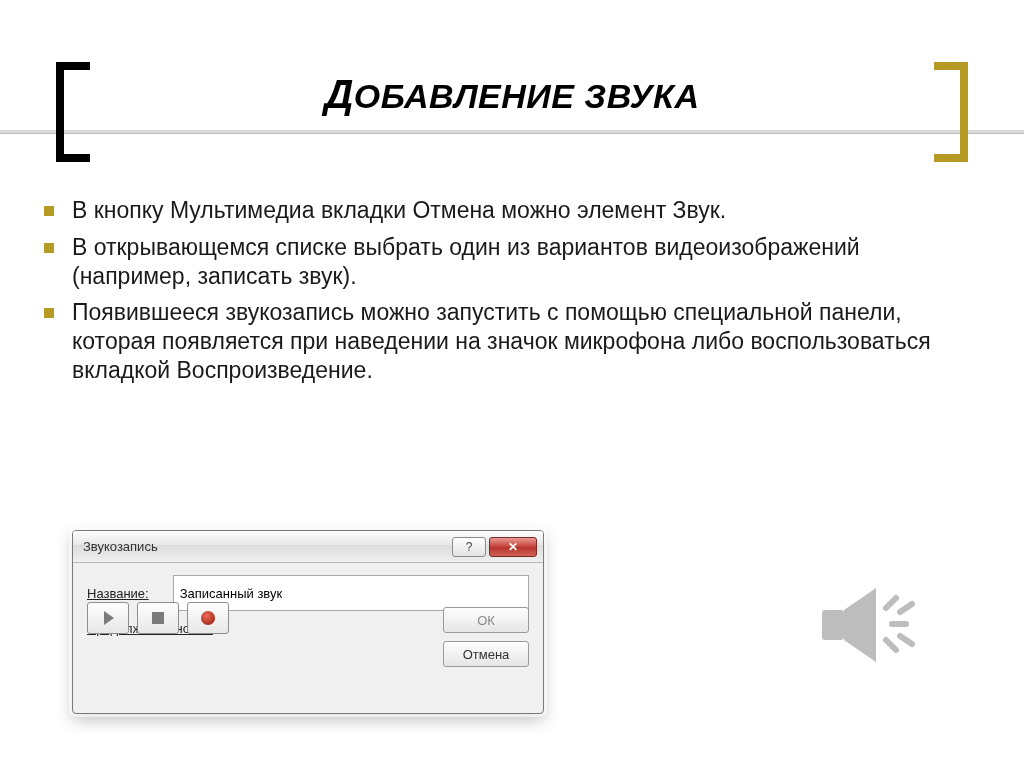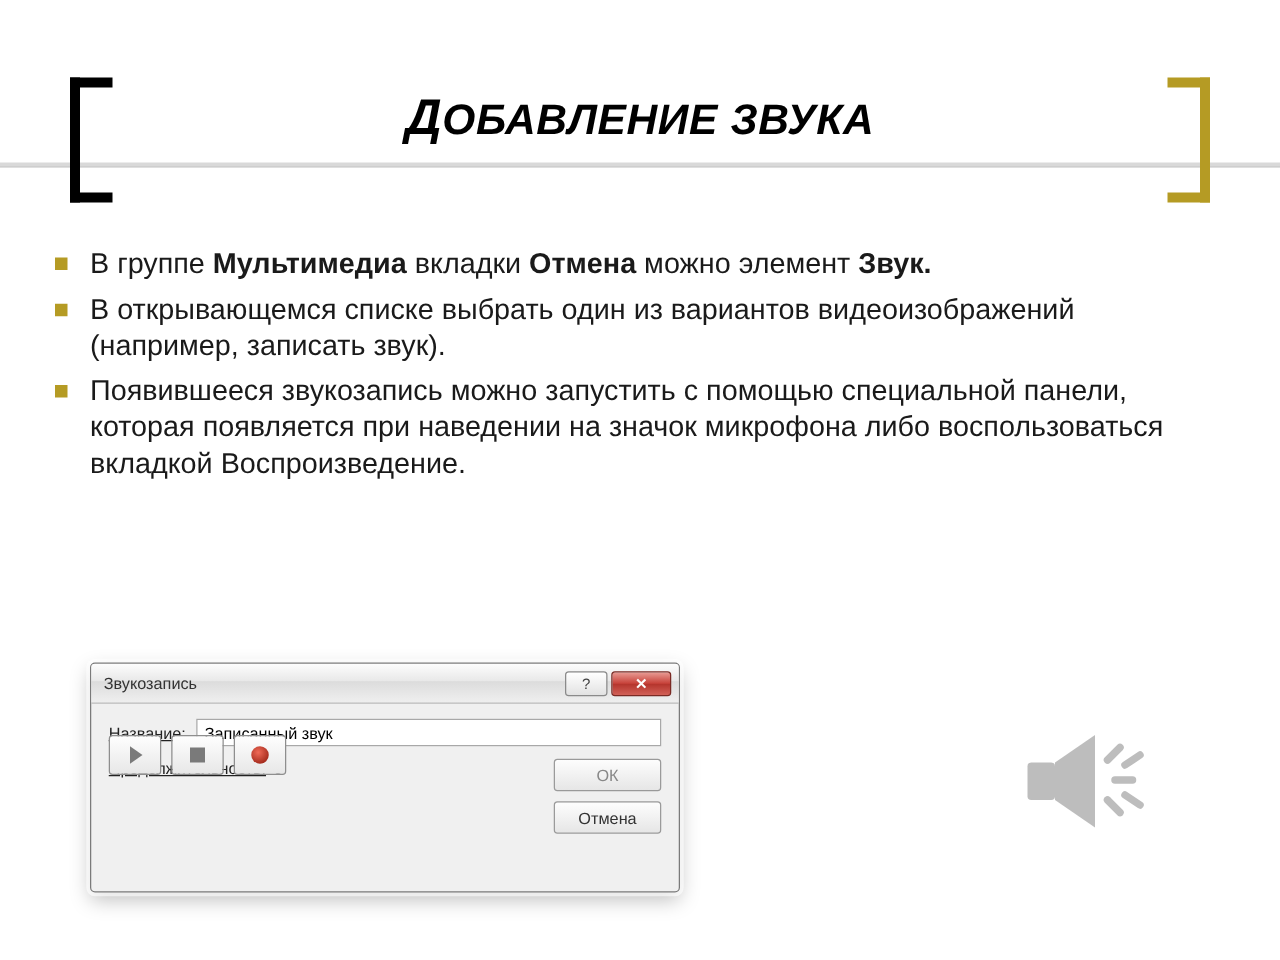--- a/index.html
+++ b/index.html
@@ -71,21 +71,21 @@
   }
   ul.slist > li::before {
     content: "";
     position: absolute;
     left: 6px;
     top: 10px;
     width: 10px;
     height: 10px;
     background: #b59b24;
   }
-  .b { font-weight: bold; }
+  .b { font-weight: normal; }
 
   
   .dialog {
     position: absolute;
     left: 72px;
     top: 530px;
     width: 472px;
     height: 184px;
     border: 1px solid #7a7a7a;
     border-radius: 4px;
@@ -125,25 +125,25 @@
     color: #fff;
     font-weight: bold;
   }
 
   .dlg-body {
     position: relative;
     padding: 12px 14px 10px 14px;
     font-size: 13px;
     color: #222;
   }
-  .row1 { display: flex; align-items: center; gap: 8px; }
+  .row1 { display: flex; align-items: center; gap: 24px; }
   .lbl-name { text-decoration: underline; }
   .name-input {
     flex: 1;
-    height: 22px;
+    height: 36px;
     border: 1px solid #a8a8a8;
     background: #fff;
     padding: 0 6px;
     font-family: inherit;
     font-size: 13px;
   }
   .row2 { margin-top: 10px; display: flex; gap: 6px; }
   .row2 .dur-label { text-decoration: underline; }
 
   .btns-right {
@@ -211,21 +211,21 @@
 <div class="bracket left"></div>
 <div class="bracket right"></div>
 
 <div class="title">
   <span class="cap">Д</span><span class="rest">ОБАВЛЕНИЕ ЗВУКА</span>
 </div>
 
 <div class="content">
   <ul class="slist">
     <li>
-      <span>В группе </span><span class="b">Мультимедиа</span><span> вкладки </span><span class="b">Отмена</span><span> можно элемент </span><span class="b">Звук.</span>
+      <span>В кнопку </span><span class="b">Мультимедиа</span><span> вкладки </span><span class="b">Отмена</span><span> можно элемент </span><span class="b">Звук.</span>
     </li>
     <li>В открывающемся списке выбрать один из вариантов видеоизображений (например, записать звук).</li>
     <li>Появившееся звукозапись можно запустить с помощью специальной панели, которая появляется при наведении на значок микрофона либо воспользоваться вкладкой Воспроизведение.</li>
   </ul>
 </div>
 
 <div class="dialog">
   <div class="titlebar">
     <span class="caption">Звукозапись</span>
     <div class="winbtn">

